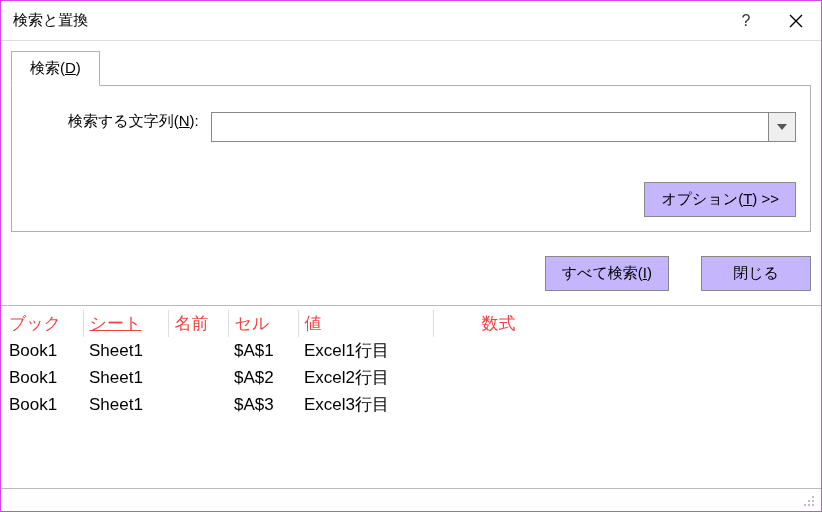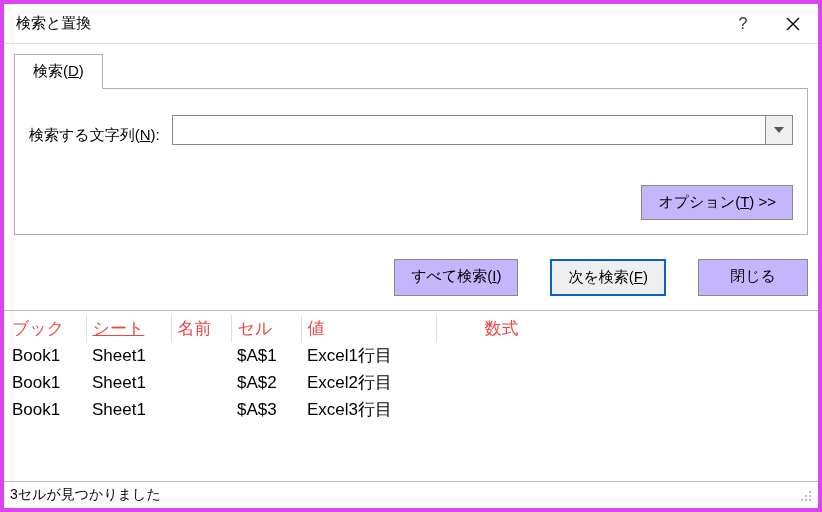--- a/index.html
+++ b/index.html
@@ -6,21 +6,21 @@
   body {
     margin: 0;
     font-family: "Yu Gothic UI", "Meiryo", sans-serif;
     font-size: 15px;
     background: #fff;
     color: #000;
   }
   .window {
     width: 822px;
     height: 512px;
-    border: 4px solid #d946ef;
+    border: 1px solid #d946ef;
     background: #fff;
     display: flex;
     flex-direction: column;
     position: relative;
   }
   .titlebar {
     height: 40px;
     display: flex;
     align-items: center;
     padding: 0 0 0 12px;
@@ -66,23 +66,24 @@
   .panel {
     border: 1px solid #b0b0b0;
     margin-top: -1px;
     padding: 26px 14px 14px 14px;
     background: #fff;
     position: relative;
     z-index: 1;
   }
   .form-row {
     display: flex;
-    align-items: flex-end;
+    align-items: flex-start;
     gap: 12px;
     margin-bottom: 40px;
+    margin-left: 42px;
   }
   .form-label { white-space: nowrap; font-size: 15px; }
   .combo {
     flex: 1;
     display: flex;
     height: 30px;
   }
   .combo input {
     flex: 1;
     border: 1px solid #888;
@@ -209,23 +210,20 @@
           <span>オプション(</span><span class="tab-underline">T</span><span>) &gt;&gt;</span>
         </div>
       </div>
     </div>
   </div>
 
   <div class="button-bar">
     <div class="btn">
       <span>すべて検索(</span><span class="tab-underline">I</span><span>)</span>
     </div>
-    <div class="btn primary">
-      <span>次を検索(</span><span class="tab-underline">F</span><span>)</span>
-    </div>
     <div class="btn">閉じる</div>
   </div>
 
   <div class="divider"></div>
 
   <div class="results">
     <table class="res">
       <thead>
         <tr>
           <th class="col-book">ブック</th>
@@ -259,21 +257,20 @@
           <td></td>
           <td>$A$3</td>
           <td>Excel3行目</td>
           <td></td>
         </tr>
       </tbody>
     </table>
   </div>
 
   <div class="statusbar">
-    <span>3セルが見つかりました</span>
     <span class="resize-grip">
       <svg width="14" height="14" viewBox="0 0 14 14">
         <circle cx="12" cy="4" r="1" fill="#aaa"></circle>
         <circle cx="8" cy="8" r="1" fill="#aaa"></circle>
           <circle cx="12" cy="8" r="1" fill="#aaa"></circle>
         <circle cx="4" cy="12" r="1" fill="#aaa"></circle>
           <circle cx="8" cy="12" r="1" fill="#aaa"></circle>
           <circle cx="12" cy="12" r="1" fill="#aaa"></circle>
       </svg>
     </span>

